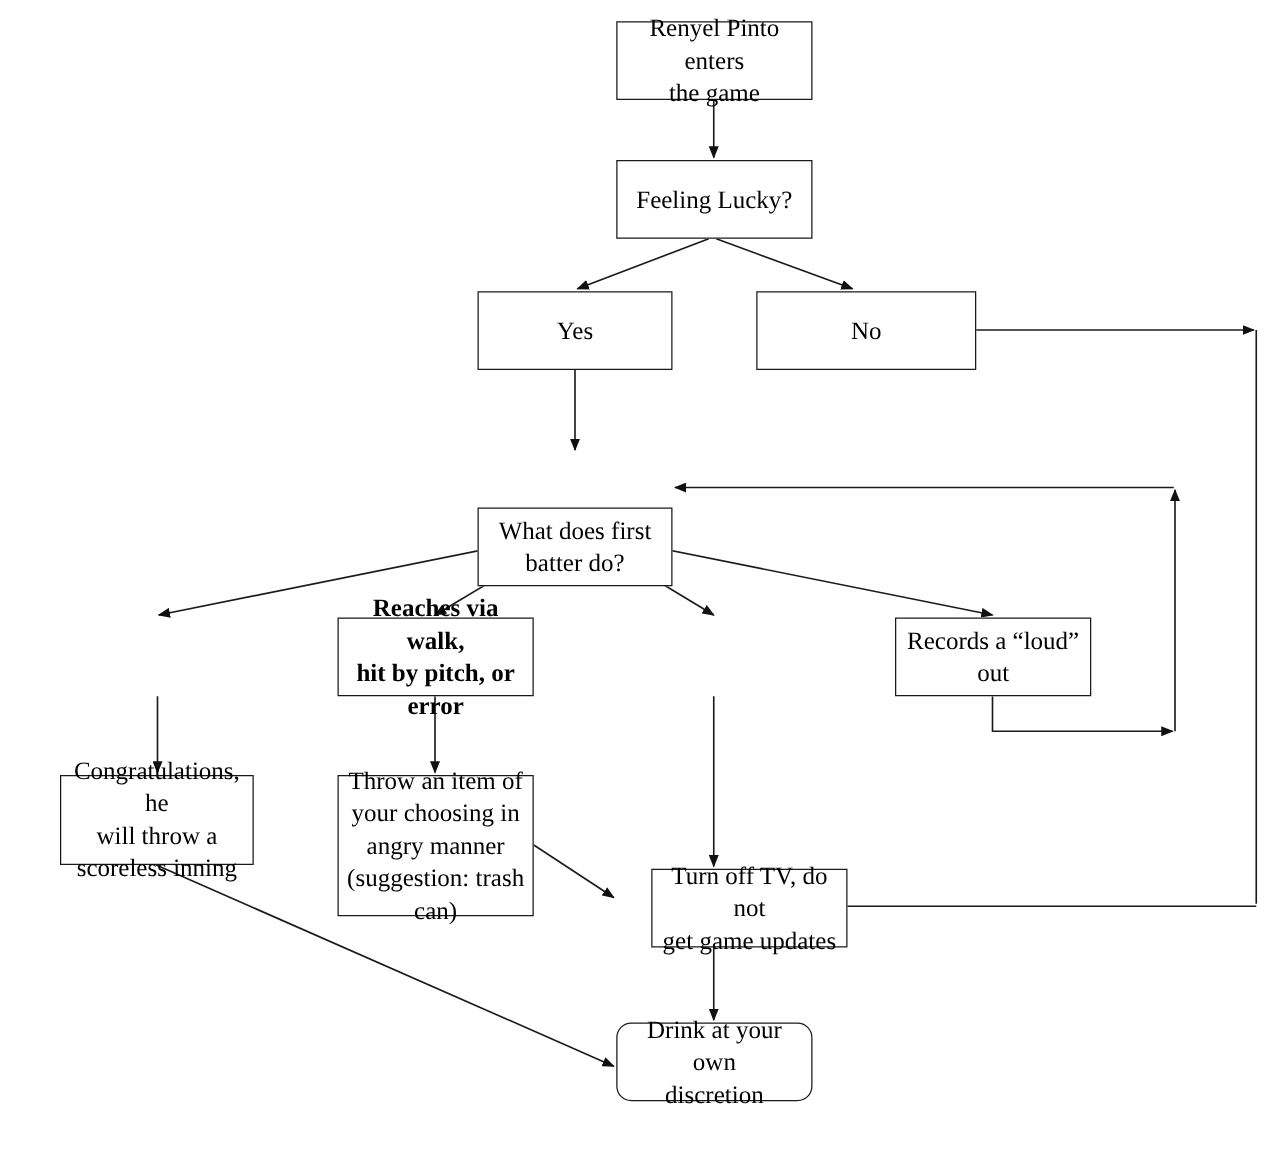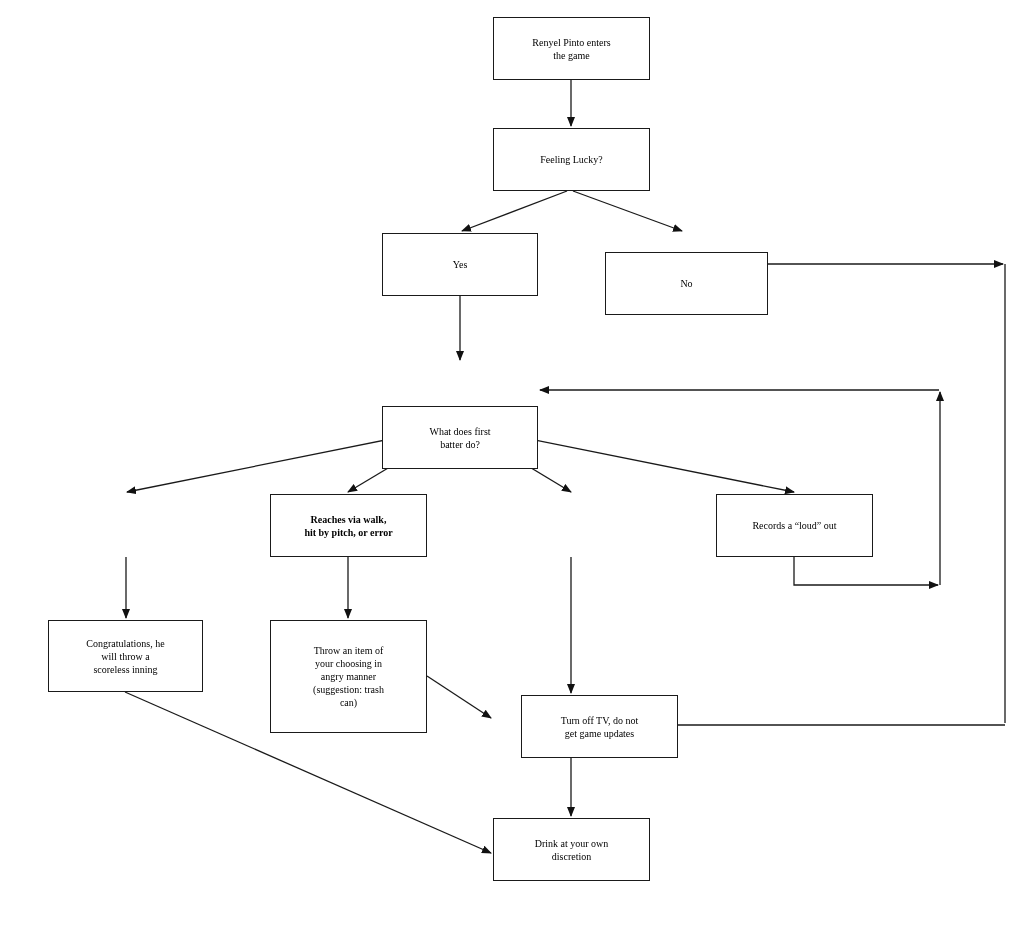--- a/index.html
+++ b/index.html
@@ -29,21 +29,21 @@
   }
   .node {
     position: absolute;
     box-sizing: border-box;
     border: 1px solid #1a1a1a;
     background: #ffffff;
     display: flex;
     align-items: center;
     justify-content: center;
     text-align: center;
-    font-size: 10px;
+    font-size: 20px;
     line-height: 1.30;
     padding: 2px 6px;
     z-index: 2;
   }
   .node-label {
     display: block;
     width: 100%;
     white-space: pre-line;
   }
 </style>
@@ -88,21 +88,21 @@
   </div>
 
   <div class="node" style="left: 493px; top: 128px; width: 157px; height: 63px;">
     <span class="node-label">Feeling Lucky?</span>
   </div>
 
   <div class="node" style="left: 382px; top: 233px; width: 156px; height: 63px;">
     <span class="node-label">Yes</span>
   </div>
 
-  <div class="node" style="left: 605px; top: 233px; width: 163px; height: 63px; margin-top: 19px;">
+  <div class="node" style="left: 605px; top: 233px; width: 176px; height: 63px;">
     <span class="node-label">No</span>
   </div>
 
   <div class="node" style="left: 382px; top: 362px; width: 156px; height: 63px; margin-top: 44px;">
     <span class="node-label">What does first
 batter do?</span>
   </div>
 
 
   <div class="node" style="left: 270px; top: 494px; width: 157px; height: 63px; font-weight: bold;">
@@ -127,18 +127,18 @@
 angry manner
 (suggestion: trash
 can)</span>
   </div>
 
   <div class="node" style="left: 493px; top: 695px; width: 157px; height: 63px; margin-left: 28px;">
     <span class="node-label">Turn off TV, do not
 get game updates</span>
   </div>
 
-  <div class="node" style="left: 493px; top: 818px; width: 157px; height: 63px;">
+  <div class="node" style="left: 493px; top: 818px; width: 157px; height: 63px; border-radius: 12px;">
     <span class="node-label">Drink at your own
 discretion</span>
   </div>
 
 </div>
 
 </body></html>

